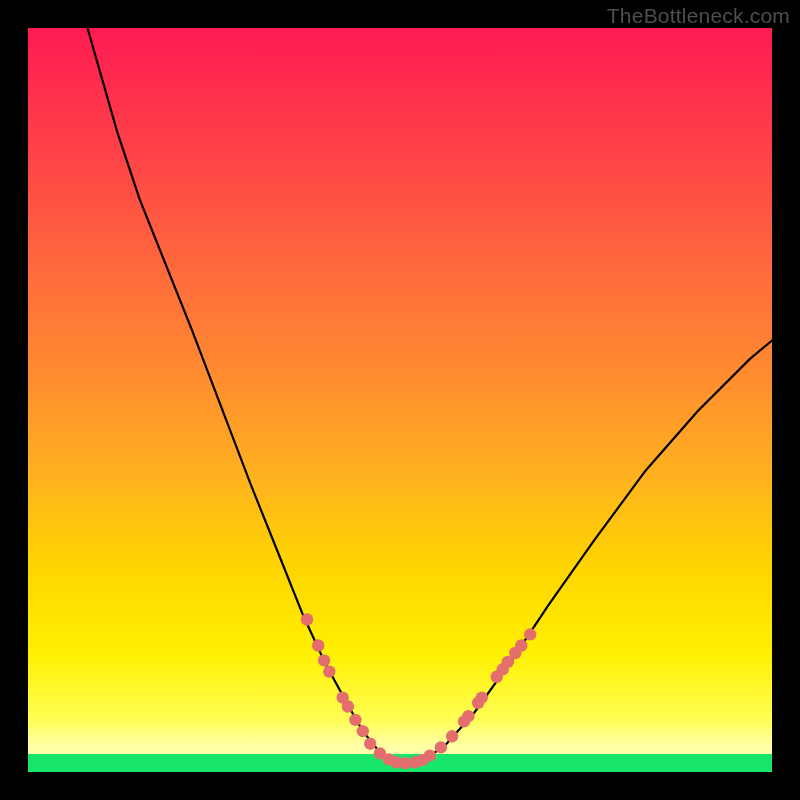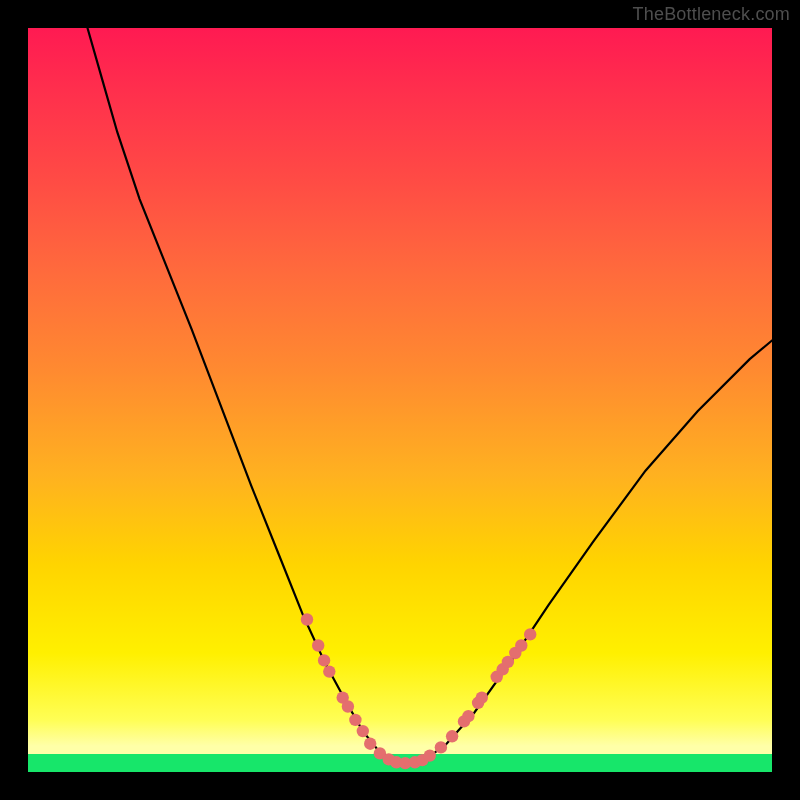--- a/index.html
+++ b/index.html
@@ -46,21 +46,21 @@
     bottom: 0;
     width: 100%;
     height: 18px;
     background: #17e66a;
   }
   .watermark {
     position: absolute;
     top: 4px;
     right: 10px;
     color: #4e4e4e;
-    font-size: 18px;
+    font-size: 21px;
     letter-spacing: 0.2px;
     font-weight: 400;
     font-family: Arial, Helvetica, sans-serif;
   }
   svg.curve {
     position: absolute;
     left: 0;
     top: 0;
     width: 744px;
     height: 744px;

